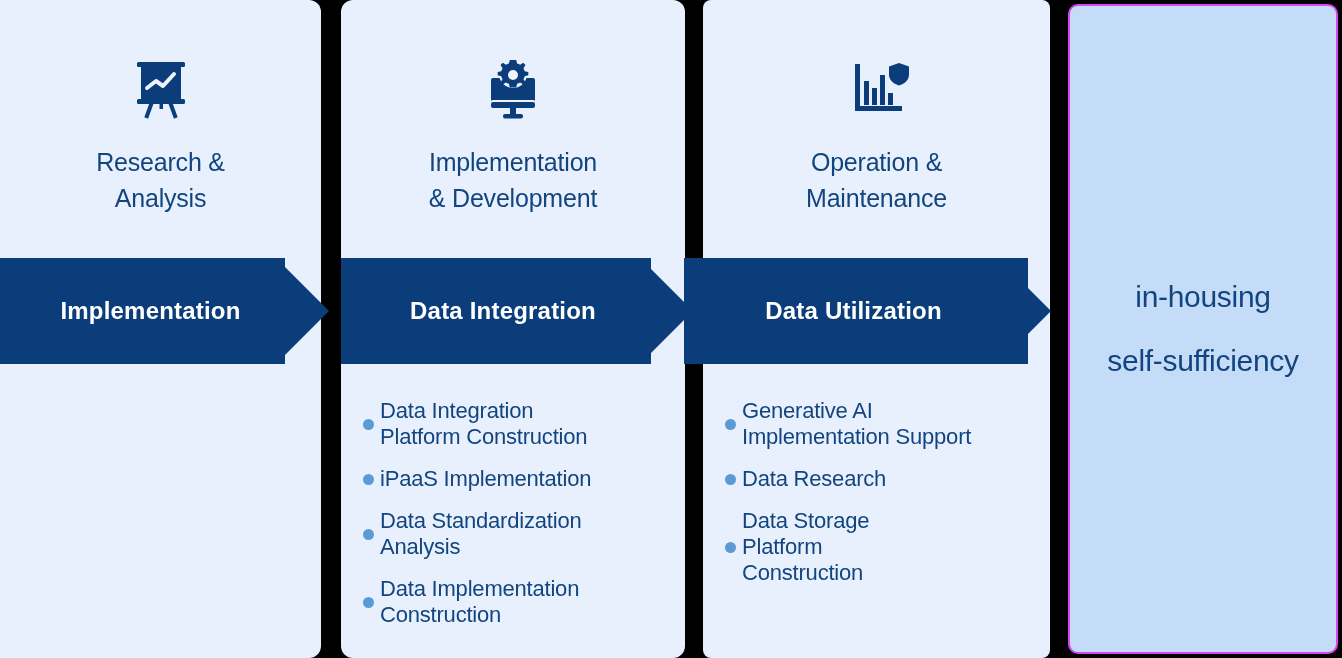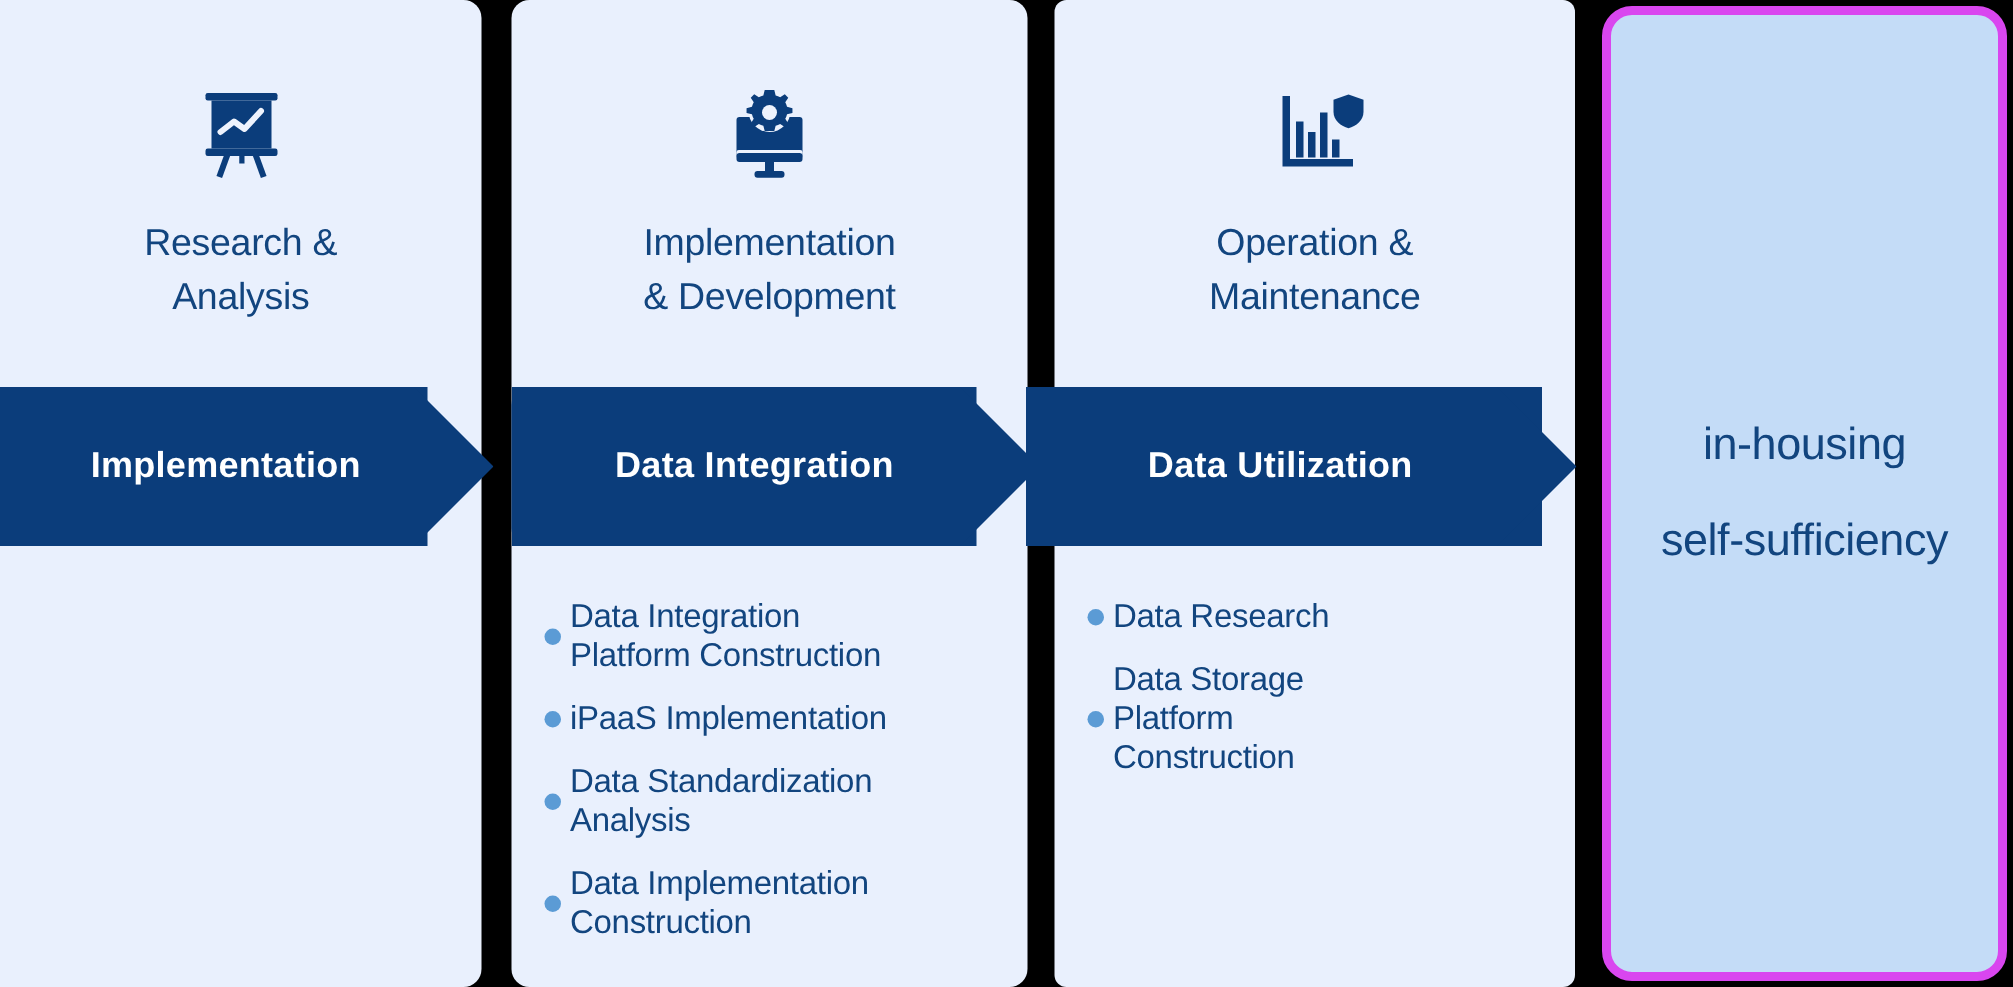--- a/index.html
+++ b/index.html
@@ -152,22 +152,22 @@
 
   
   .outcome {
     position: absolute;
     top: 4px;
     left: 1068px;
     width: 270px;
     height: 650px;
     box-sizing: border-box;
     background: #c4dcf7;
-    border: 6px solid #d946ef;
-    border-radius: 20px;
+    border: 2px solid #d946ef;
+    border-radius: 10px;
     display: flex;
     flex-direction: column;
     align-items: center;
     justify-content: center;
     z-index: 5;
   }
   .outcome-line {
     font-size: 30px;
     line-height: 64px;
     color: #12457f;
@@ -252,20 +252,25 @@
           <rect x="47" y="41" width="5" height="12" fill="#0b3d7b"></rect>
           <path d="M58 11 l10 3.5 v8 c0 6-5 9.5-10 11 -5-1.5-10-5-10-11 v-8 z" fill="#0b3d7b"></path>
         </svg>
       </span>
       <span class="col-title">Operation &amp;
 Maintenance</span>
     </div>
     <div class="bullets">
         <div class="bullet-item">
           <span class="bullet-dot"></span>
+          <span class="bullet-text">Generative AI
+Implementation Support</span>
+        </div>
+        <div class="bullet-item">
+          <span class="bullet-dot"></span>
           <span class="bullet-text">Data Research</span>
         </div>
         <div class="bullet-item">
           <span class="bullet-dot"></span>
           <span class="bullet-text">Data Storage
 Platform
 Construction</span>
         </div>
       </div>
   </div>

